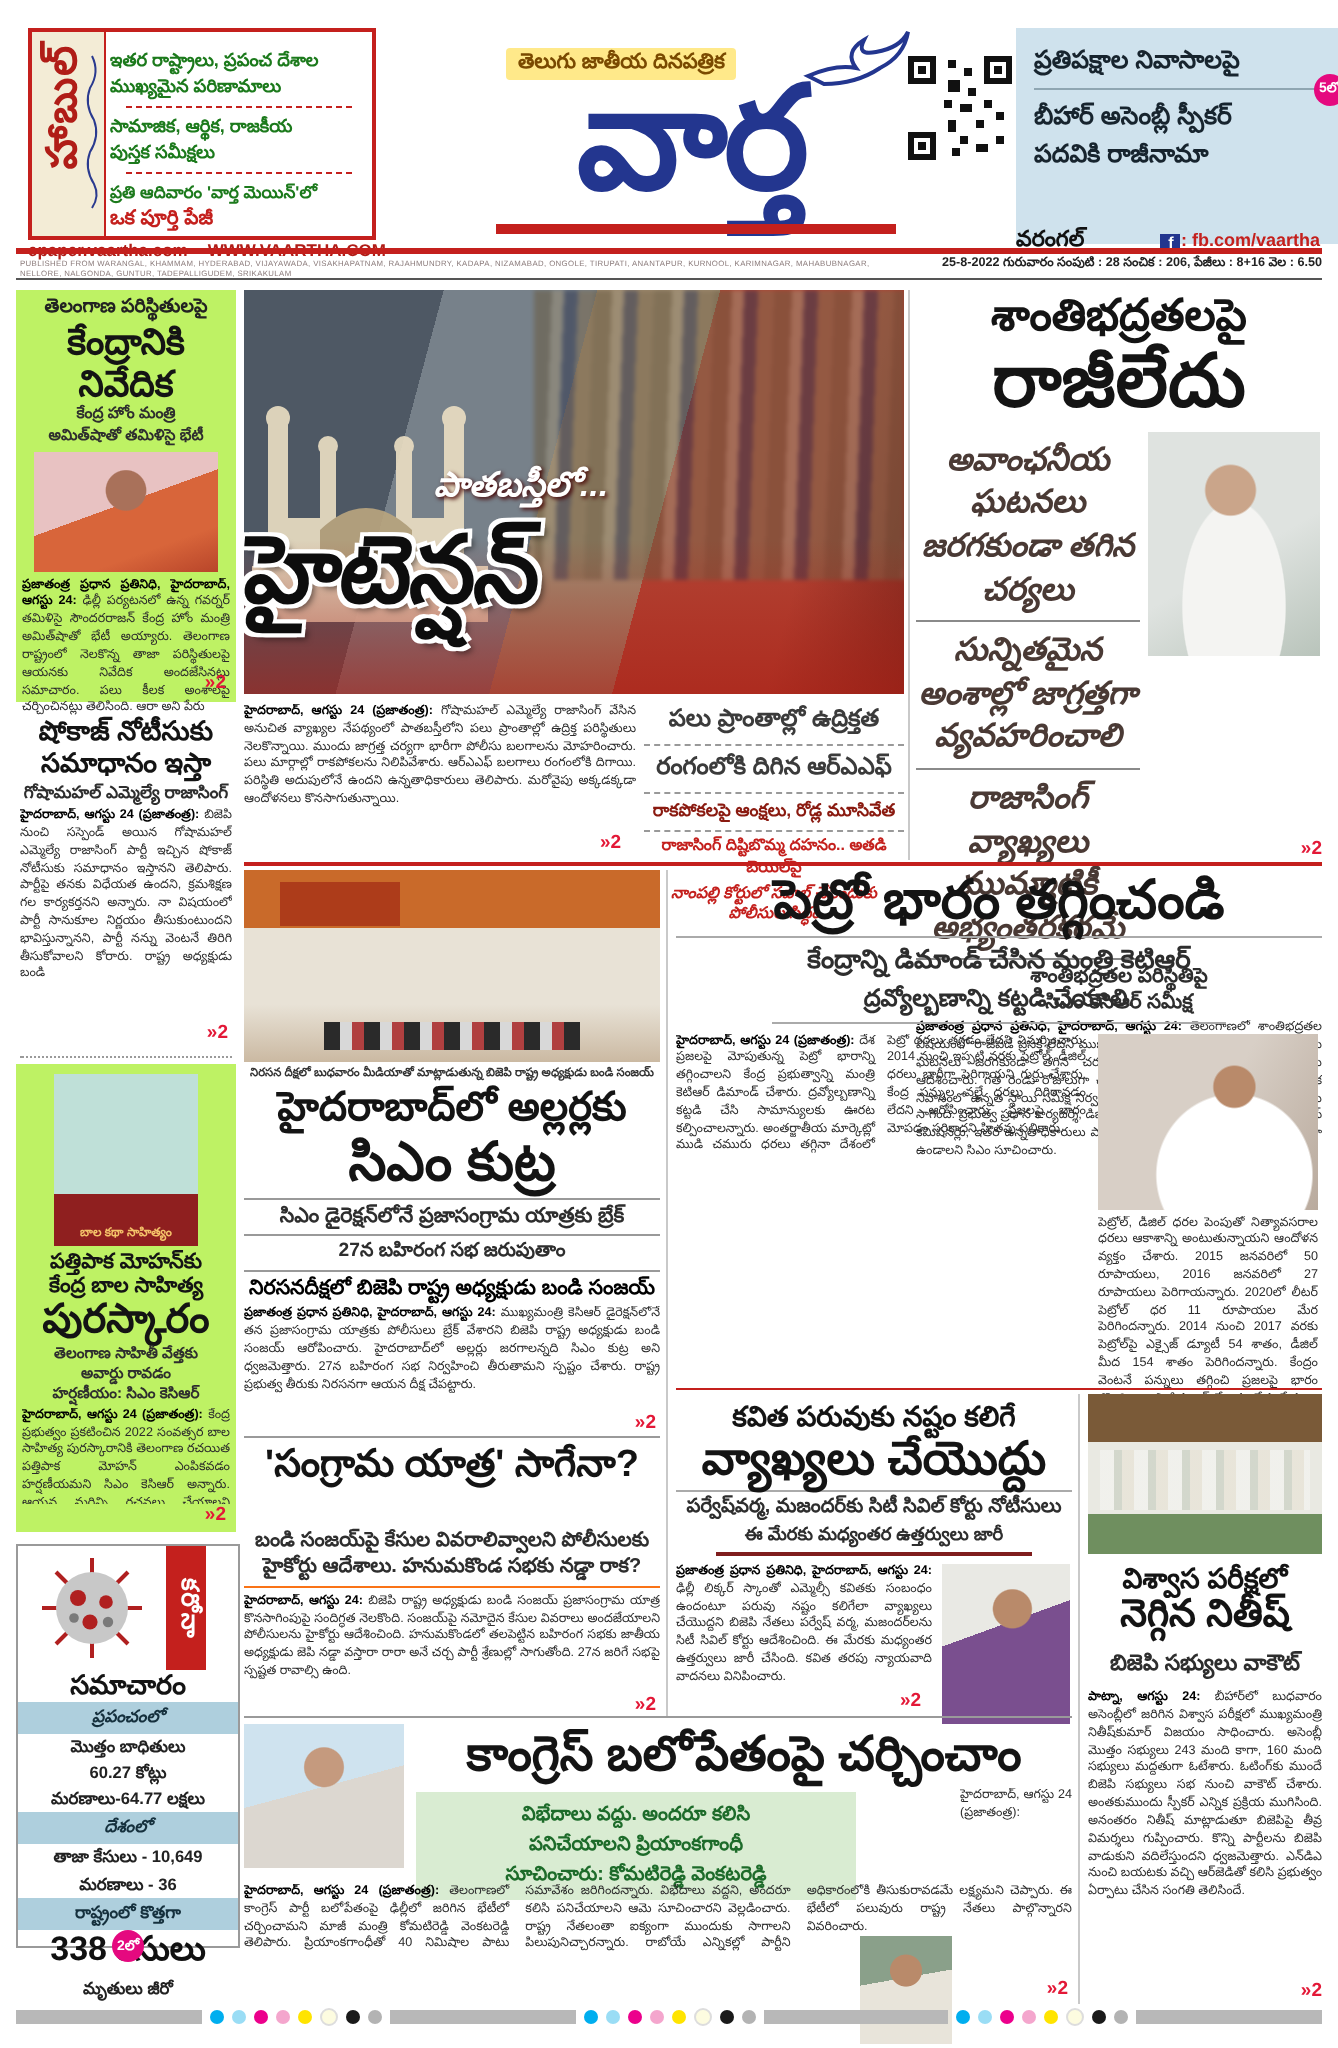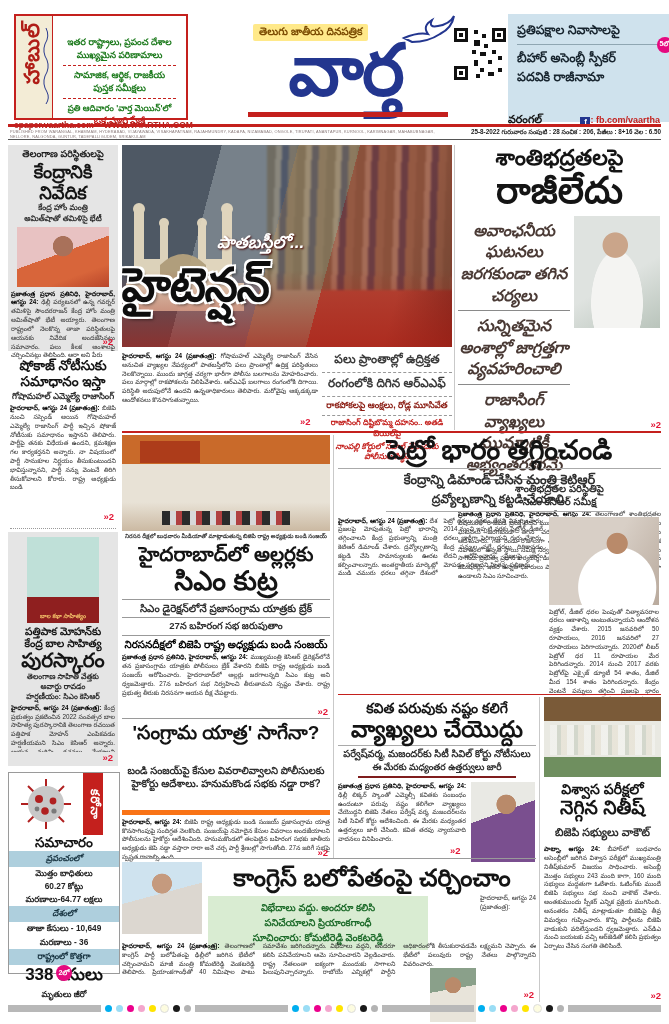--- a/index.html
+++ b/index.html
@@ -4,21 +4,21 @@
 <style>
   html,body{margin:0;padding:0;background:#e9e9e9;}
   .page{position:relative;width:669px;height:1024px;background:#ffffff;margin:0 auto;
         font-family:"Liberation Sans","DejaVu Sans",sans-serif;overflow:hidden;}
   .abs{position:absolute;}
   
   .promo-box{border:2px solid #c4201d;background:#fff;display:flex;}
   .promo-side{width:36px;background:#f3ecd6;position:relative;border-right:1px solid #c4201d;}
   .promo-logo{position:absolute;left:2px;top:6px;writing-mode:vertical-rl;transform:rotate(180deg);
               color:#b01d17;font-weight:bold;font-size:21px;letter-spacing:1px;}
-  .promo-right{flex:1;text-align:center;padding:20px 2px;}
+  .promo-right{flex:1;padding:8px 2px;}
   .promo-green{color:#1c7a1c;font-weight:bold;font-size:9px;line-height:1.45;}
   .promo-div{border-top:1px dashed #c4201d;margin:3px 8px;}
   .promo-red{color:#c4201d;font-weight:bold;font-size:10px;}
   .url-red{color:#b01d17;font-weight:bold;font-size:8.5px;}
   .tagline{background:#ffe98a;color:#7a4a00;font-weight:bold;font-size:10.5px;padding:1px 6px;border-radius:2px;}
   .title{color:#23368f;font-weight:800;font-size:72px;line-height:1;letter-spacing:-2px;}
   .title-underline{background:#c4201d;height:5px;}
   .flash-box{background:#cfe2ed;padding:7px 9px;}
   .flash-item{color:#17242e;font-weight:bold;font-size:12.5px;line-height:1.5;}
   .flash-div{border-top:1px solid #8fa6b2;margin:4px 0;position:relative;}
@@ -27,21 +27,21 @@
   .edition{font-weight:bold;font-size:11px;color:#111;}
   .fb{color:#c4201d;font-weight:bold;font-size:9px;}
   .fb-icon{display:inline-block;width:10px;height:10px;background:#23368f;color:#fff;font-size:8px;
            font-weight:bold;text-align:center;line-height:10px;vertical-align:-1px;}
   .pub-line{font-size:3.9px;color:#8a7a7a;letter-spacing:.2px;}
   .issue-line{font-size:6.3px;color:#222;font-weight:bold;}
   .rule-red{background:#c4201d;}
   .rule-gray{background:#555;}
   .vline{background:#c9c9c9;}
   
-  .lav{background:#e5e5e5;}
+  .lav{background:#bef264;}
   .kicker{font-size:9.5px;font-weight:bold;color:#222;text-align:center;}
   .hl{font-weight:bold;color:#141414;text-align:center;line-height:1.15;}
   .sub{font-weight:bold;color:#2e2e2e;text-align:center;line-height:1.3;}
   .body-txt{font-size:6.3px;line-height:1.4;text-align:justify;color:#2b2b2b;overflow:hidden;}
   .body-txt b{color:#000;}
   .cont{position:absolute;color:#e31837;font-weight:bold;font-size:9.5px;}
   .hairline{border-top:1px solid #9a9a9a;}
   .dotline{border-top:1px dotted #9a9a9a;}
   
   .photo{overflow:hidden;position:relative;}
@@ -321,21 +321,21 @@
       </div>
     </div>
   </div>
 
   <div class="abs rule-red" style="left:338px;top:694px;width:323px;height:1.4px;"></div>
   <div class="abs hairline" style="left:122px;top:718px;width:208px;"></div>
 
   <div class="abs" style="left:122px;top:722px;width:208px;height:136px;">
     <div class="hl" style="font-size:19px;">'సంగ్రామ యాత్ర' సాగేనా?</div>
     <div class="sub" style="font-size:10px;margin-top:20px;">బండి సంజయ్‌పై కేసుల వివరాలివ్వాలని పోలీసులకు</div>
-    <div class="sub" style="font-size:10px;border-bottom:5px solid #f97316;padding-bottom:20px;">హైకోర్టు ఆదేశాలు. హనుమకొండ సభకు నడ్డా రాక?</div>
+    <div class="sub" style="font-size:10px;border-bottom:1px solid #f97316;padding-bottom:3px;">హైకోర్టు ఆదేశాలు. హనుమకొండ సభకు నడ్డా రాక?</div>
     <div class="body-txt" style="height:66px;margin-top:3px;"><b>హైదరాబాద్, ఆగస్టు 24:</b> <span>బిజెపి రాష్ట్ర అధ్యక్షుడు బండి సంజయ్ ప్రజాసంగ్రామ యాత్ర కొనసాగింపుపై సందిగ్ధత నెలకొంది. సంజయ్‌పై నమోదైన కేసుల వివరాలు అందజేయాలని పోలీసులను హైకోర్టు ఆదేశించింది. హనుమకొండలో తలపెట్టిన బహిరంగ సభకు జాతీయ అధ్యక్షుడు జెపి నడ్డా వస్తారా రారా అనే చర్చ పార్టీ శ్రేణుల్లో సాగుతోంది. 27న జరిగే సభపై స్పష్టత రావాల్సి ఉంది.</span></div>
     <span class="cont" style="right:2px;bottom:0;">»2</span>
   </div>
 
   <div class="abs" style="left:338px;top:700px;width:198px;height:158px;">
     <div class="hl" style="font-size:14px;">కవిత పరువుకు నష్టం కలిగే</div>
     <div class="hl" style="font-size:23px;">వ్యాఖ్యలు చేయొద్దు</div>
     <div class="sub" style="font-size:9.8px;border-top:1px solid #aaa;padding-top:2px;margin-top:2px;">పర్వేష్‌వర్మ, మజందర్‌కు సిటీ సివిల్ కోర్టు నోటీసులు</div>
     <div class="sub" style="font-size:9px;border-bottom:2px solid #7f1d1d;padding:2px 0;width:80%;margin:0 auto;">ఈ మేరకు మధ్యంతర ఉత్తర్వులు జారీ</div>
     <div style="display:flex;gap:5px;margin-top:4px;">

